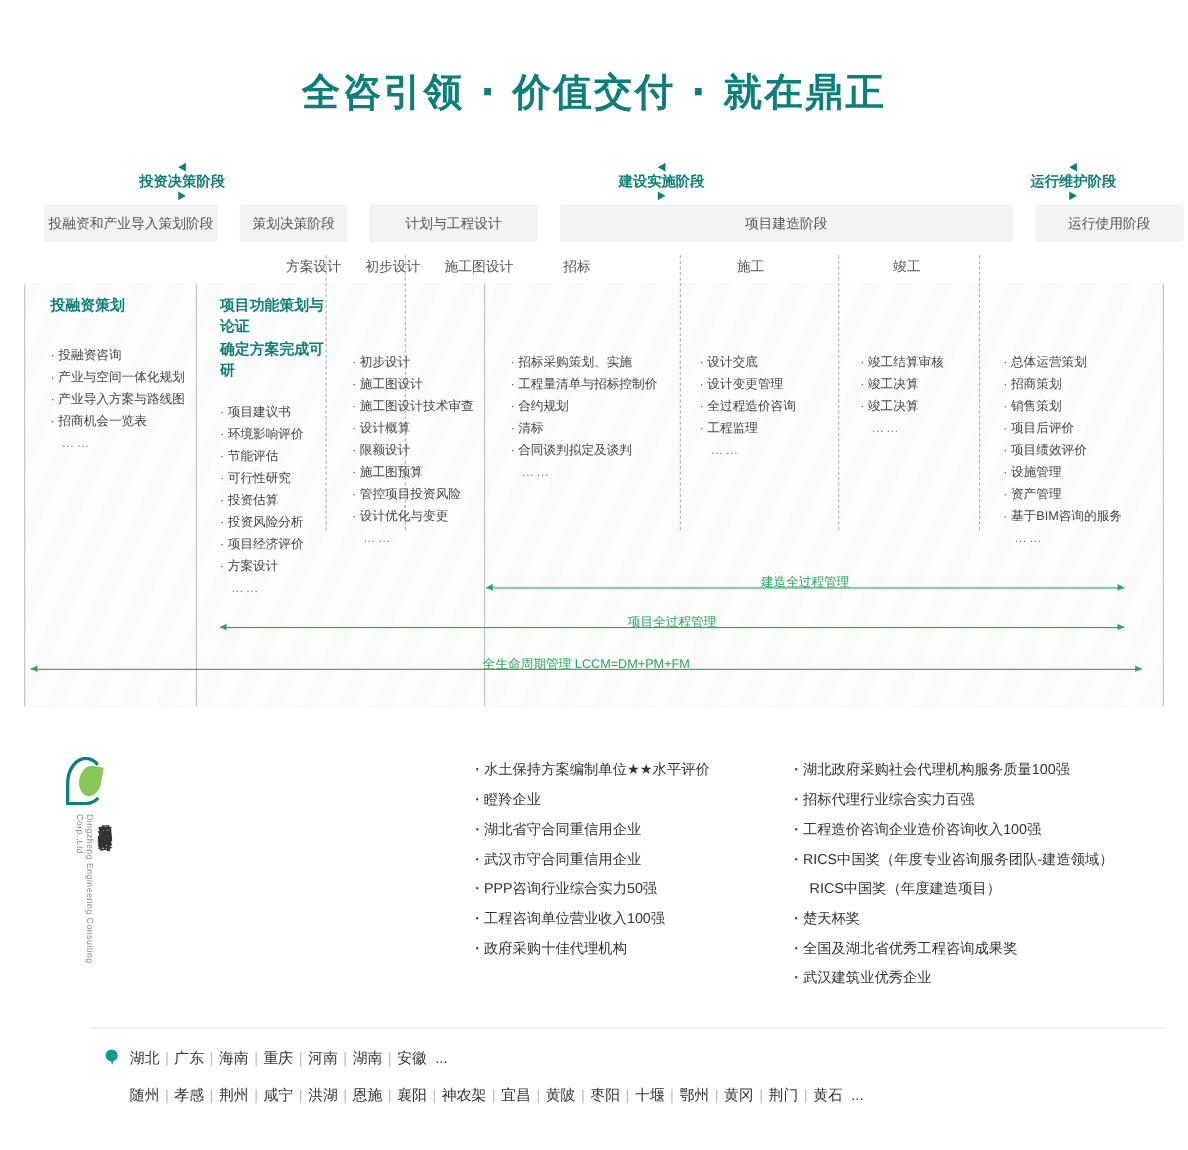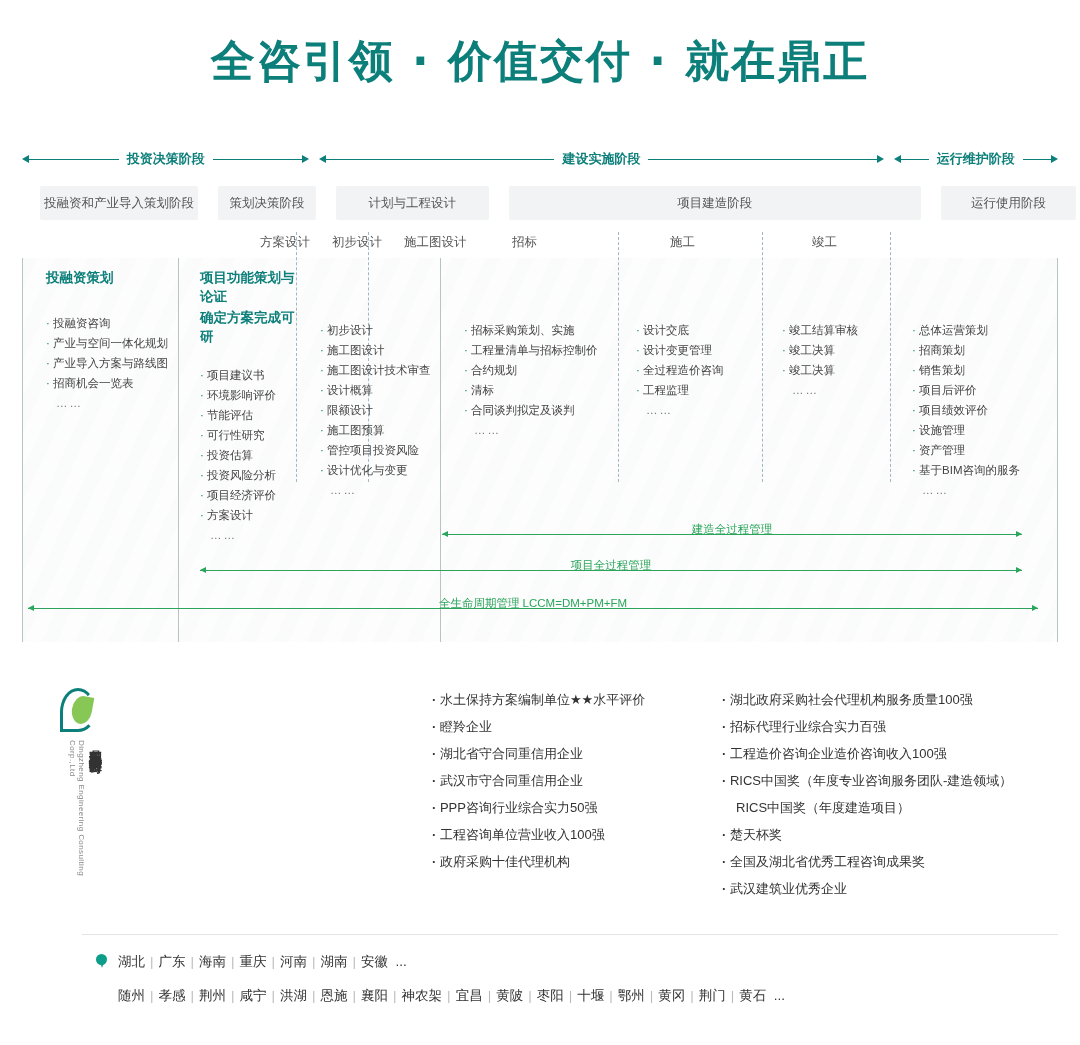--- a/index.html
+++ b/index.html
@@ -9,34 +9,34 @@
     font-family:"Liberation Sans","DejaVu Sans",sans-serif;
     color:#333;
     position:relative;
     overflow:hidden;
   }
   .page{position:relative;width:1080px;height:1045px;}
 
   
   .title{
     text-align:center;
-    font-size:44px;
+    font-size:35px;
     font-weight:bold;
     color:#0d7f7a;
     letter-spacing:2px;
-    padding-top:32px;
+    padding-top:60px;
     font-family:"DejaVu Sans",sans-serif;
   }
 
   
   .phase-row{
     position:absolute;top:148px;left:22px;width:1036px;height:22px;
     display:flex;align-items:center;
   }
-  .phase-arrow{position:relative;display:flex;align-items:center;height:22px;}
+  .phase-arrow{position:relative;display:flex;align-items:center;height:22px;flex-direction:column;}
   .phase-arrow .line{flex:1;height:1px;background:#0d7f7a;}
   .phase-arrow .lbl{
     font-size:13px;font-weight:bold;color:#0d7f7a;white-space:nowrap;padding:0 8px;
   }
   .arrow-head-l,.arrow-head-r{
     width:0;height:0;border-top:4px solid transparent;border-bottom:4px solid transparent;
   }
   .arrow-head-l{border-right:7px solid #0d7f7a;}
   .arrow-head-r{border-left:7px solid #0d7f7a;}
   .gap{width:10px;}

